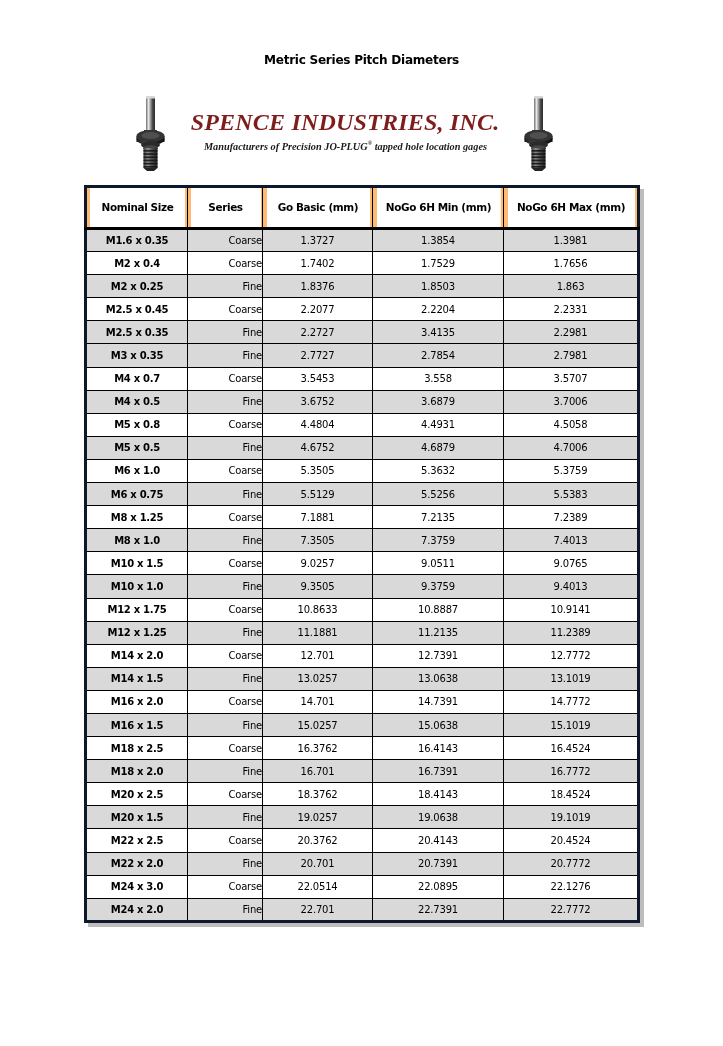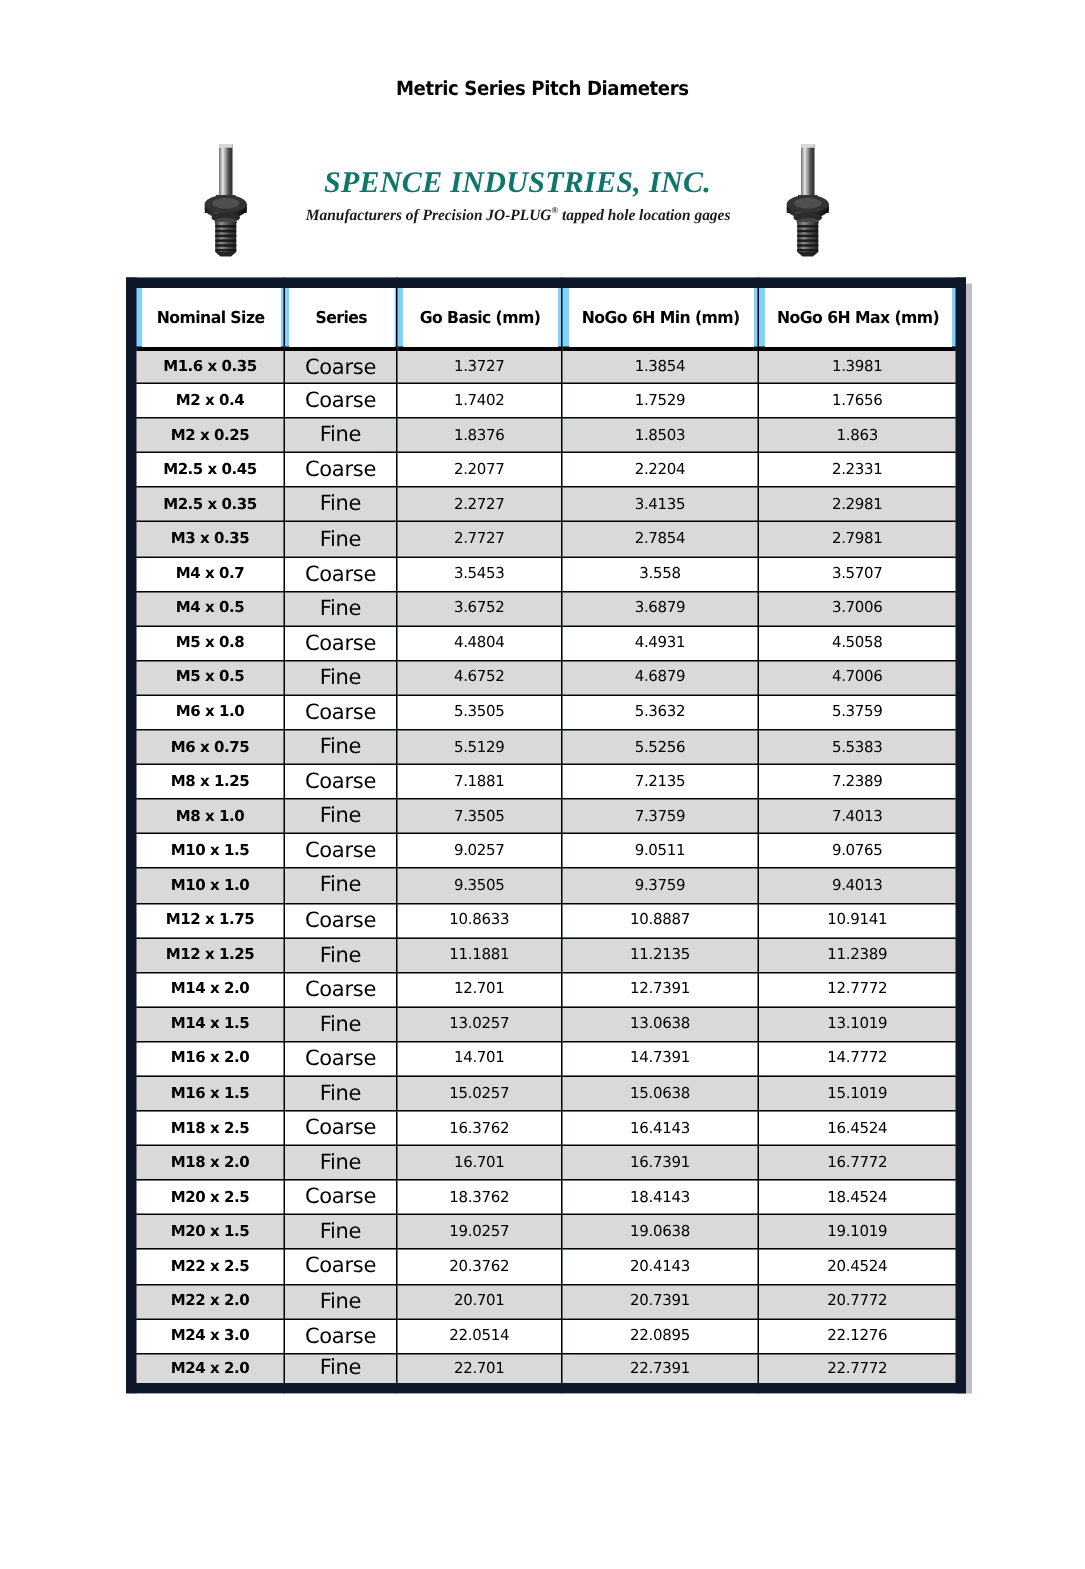--- a/index.html
+++ b/index.html
@@ -30,23 +30,23 @@
     display:flex;align-items:center;justify-content:space-between;
   }
   .logo-text{
     display:flex;flex-direction:column;align-items:center;
     justify-content:center;
     padding-bottom:4px;
   }
   .logo-name{
     font-family:"Liberation Serif", serif;
     font-weight:bold;font-style:italic;
-    font-size:20px;
+    font-size:24px;
     letter-spacing:0.2px;
-    color:#0f766e;
+    color:#7f1d1d;
     white-space:nowrap;
     line-height:1.05;
   }
   .logo-tag{
     font-family:"Liberation Serif", serif;
     font-weight:bold;font-style:italic;
     font-size:10.5px;
     color:#1a1a1a;
     white-space:nowrap;
     margin-top:5px;
@@ -60,22 +60,22 @@
 
   
   .table-wrap{
     position:absolute;left:84px;top:185px;
     width:553px;
   }
   table.data{
     border-collapse:collapse;
     width:553px;
     table-layout:fixed;
-    background:#7dd3fc;
-    border:7px solid #0f172a;
+    background:#fdba74;
+    border:3px solid #0f172a;
     box-shadow:4px 4px 0 0 #bdbdbd;
   }
   table.data col.c0{width:102px;}
   table.data col.c1{width:75px;}
   table.data col.c2{width:110px;}
   table.data col.c3{width:131px;}
   table.data col.c4{width:135px;}
 
   table.data th,
   table.data td{
@@ -101,21 +101,21 @@
     font-size:10px;
     letter-spacing:-0.2px;
     background:#ffffff;
   }
   table.data tbody tr.shaded td{background:#d9d9d9;}
   table.data tbody td.size{
     font-weight:bold;
     font-size:10px;
     letter-spacing:-0.3px;
   }
-  table.data tbody td.series{font-size:14px;}
+  table.data tbody td.series{font-size:10px;text-align:right;}
   table.data tbody td.num{font-size:10px;}
 </style>
 </head>
 <body>
 
 <div class="page">
 
   <div class="title">Metric Series Pitch Diameters</div>
 
   <div class="logo-block">

